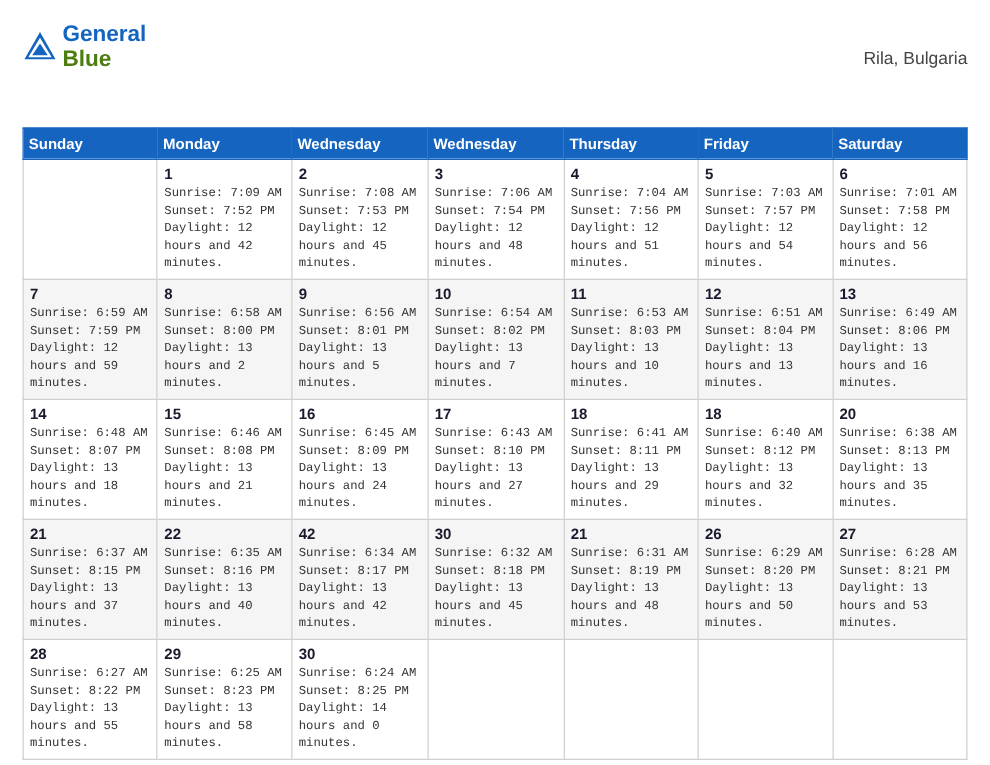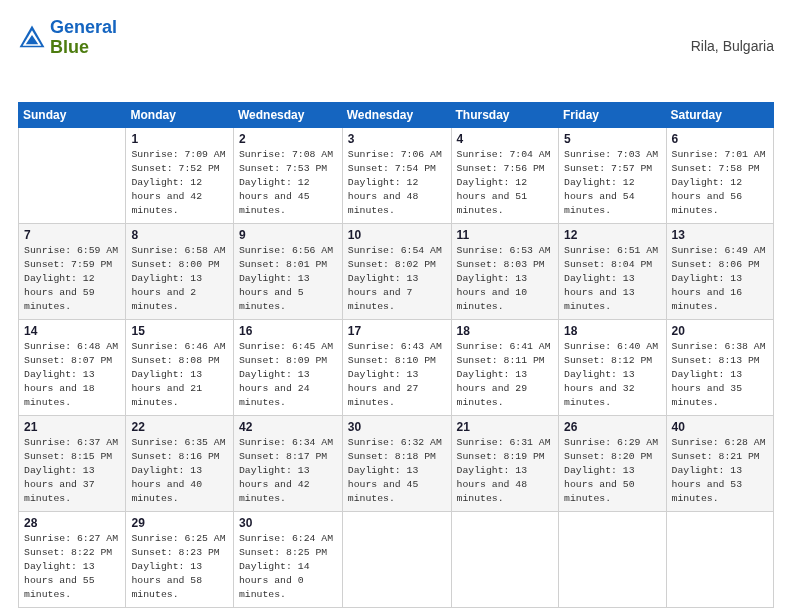--- a/index.html
+++ b/index.html
@@ -237,21 +237,21 @@
           </td>
           <td>
             <span class="day-number">21</span>
             <div class="day-detail">Sunrise: 6:31 AM<br>Sunset: 8:19 PM<br>Daylight: 13 hours and 48 minutes.</div>
           </td>
           <td>
             <span class="day-number">26</span>
             <div class="day-detail">Sunrise: 6:29 AM<br>Sunset: 8:20 PM<br>Daylight: 13 hours and 50 minutes.</div>
           </td>
           <td>
-            <span class="day-number">40</span>
+            <span class="day-number">27</span>
             <div class="day-detail">Sunrise: 6:28 AM<br>Sunset: 8:21 PM<br>Daylight: 13 hours and 53 minutes.</div>
           </td>
         </tr>
         <tr>
           <td>
             <span class="day-number">28</span>
             <div class="day-detail">Sunrise: 6:27 AM<br>Sunset: 8:22 PM<br>Daylight: 13 hours and 55 minutes.</div>
           </td>
           <td>
             <span class="day-number">29</span>

